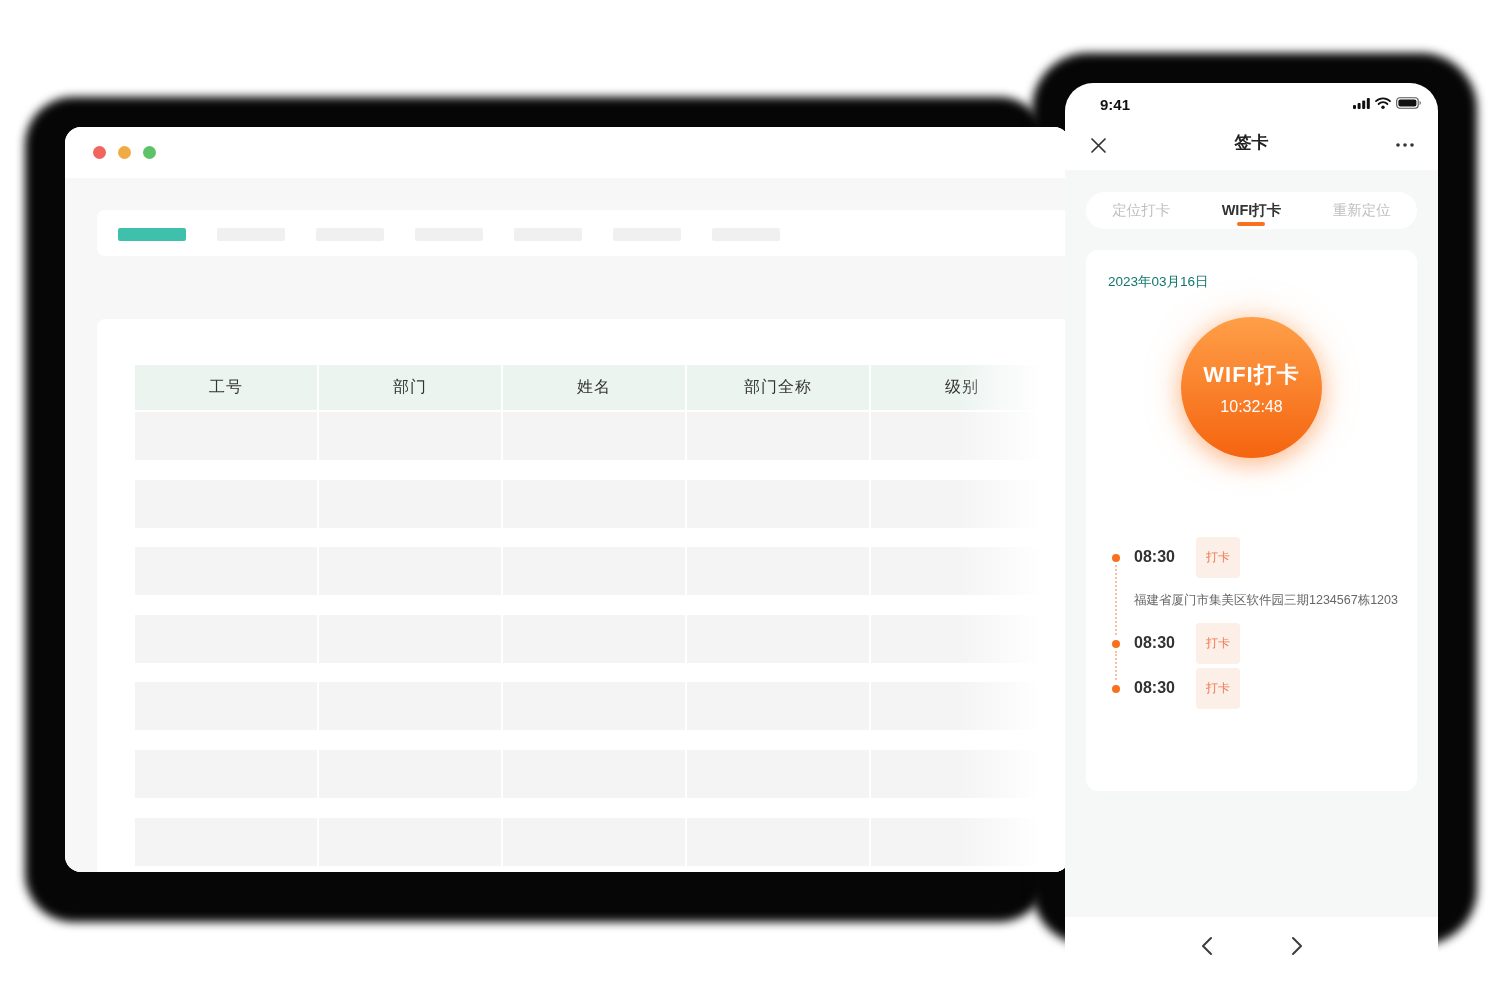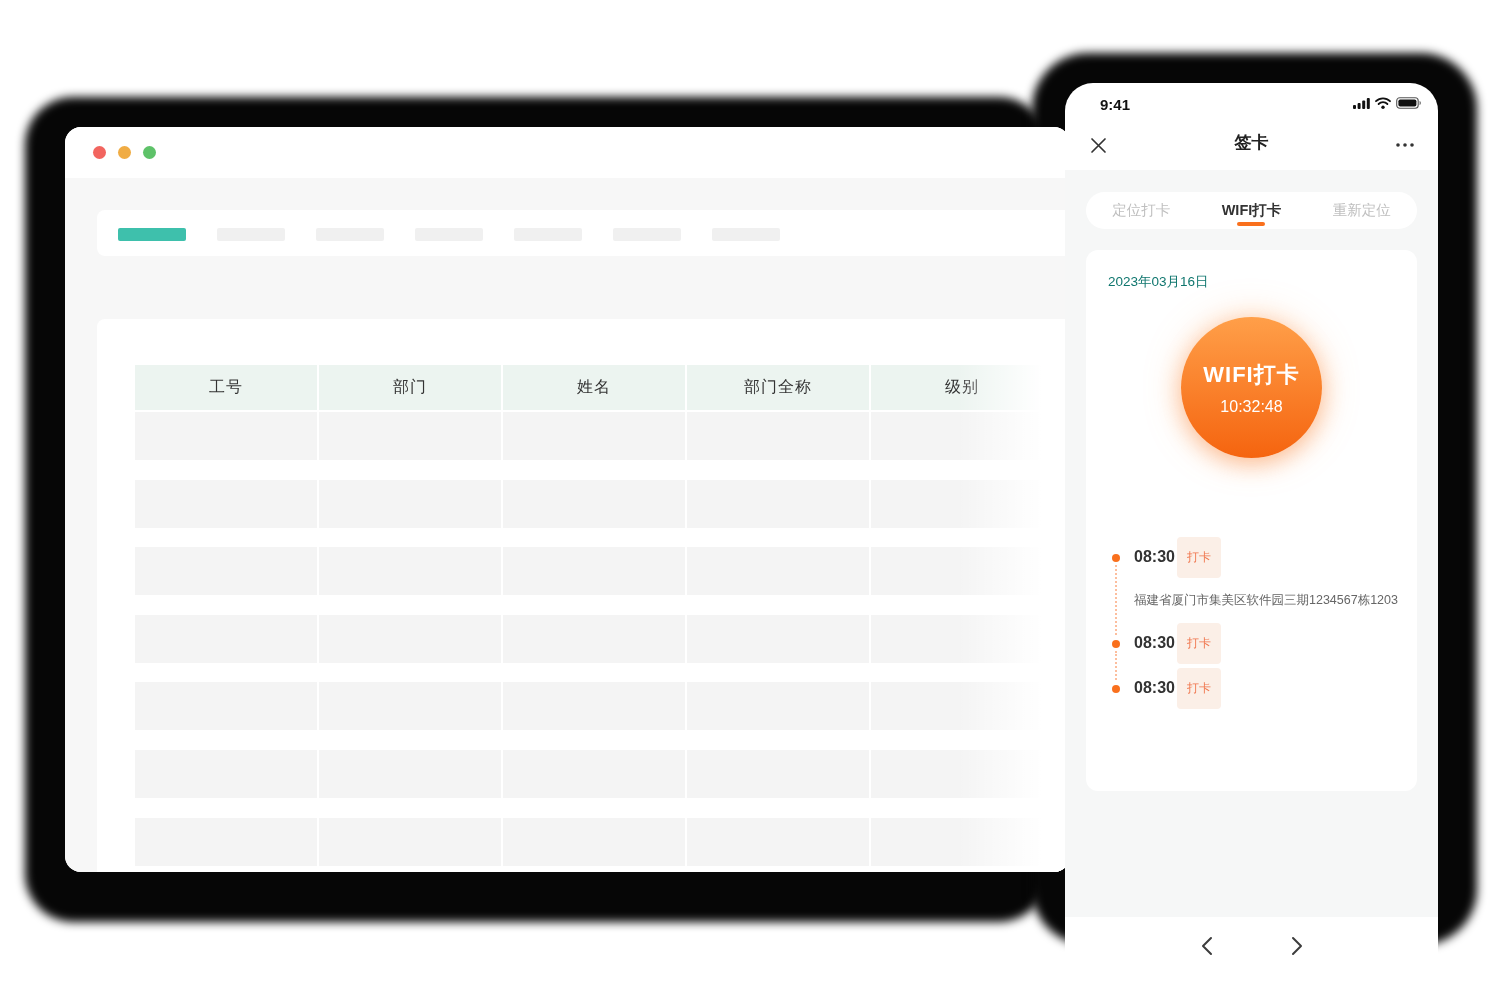--- a/index.html
+++ b/index.html
@@ -82,21 +82,21 @@
     color:var(--orange-link,#F9743B); cursor:pointer; }
 
   .records { position:absolute; left:0; right:0; top:296px; }
   .record { position:relative; padding-left:48px; padding-right:18px; margin-bottom:23px; }
   .tdot { position:absolute; left:26px; top:8px; width:8px; height:8px; border-radius:50%;
     background:var(--orange,#F9701D); }
   .tline { position:absolute; left:29px; top:19px; bottom:-26px; width:0;
     border-left:2px dotted rgba(248,111,40,.45); }
   .trow { display:flex; align-items:center; height:22px; }
   .rtime { font-size:16px; font-weight:700; color:#333; }
-  .rbadge { margin-left:2px; padding:12px 10px; border-radius:4px;
+  .rbadge { margin-left:21px; padding:12px 10px; border-radius:4px;
     background:var(--badge-bg,#FBEFE7); color:var(--badge-text,#F0774E); font-size:12px; }
   .raddr { margin-top:24px; font-size:12.5px; color:#666; line-height:17px; }
 
   .pager { position:absolute; left:0; right:0; bottom:0; height:82px; background:#fff; }
   .pg-btn { position:absolute; top:14px; width:30px; height:30px; display:flex;
     align-items:center; justify-content:center; cursor:pointer; }
   .pg-prev { left:126px; } .pg-next { left:217px; }
 </style>
 </head>
 <body>

